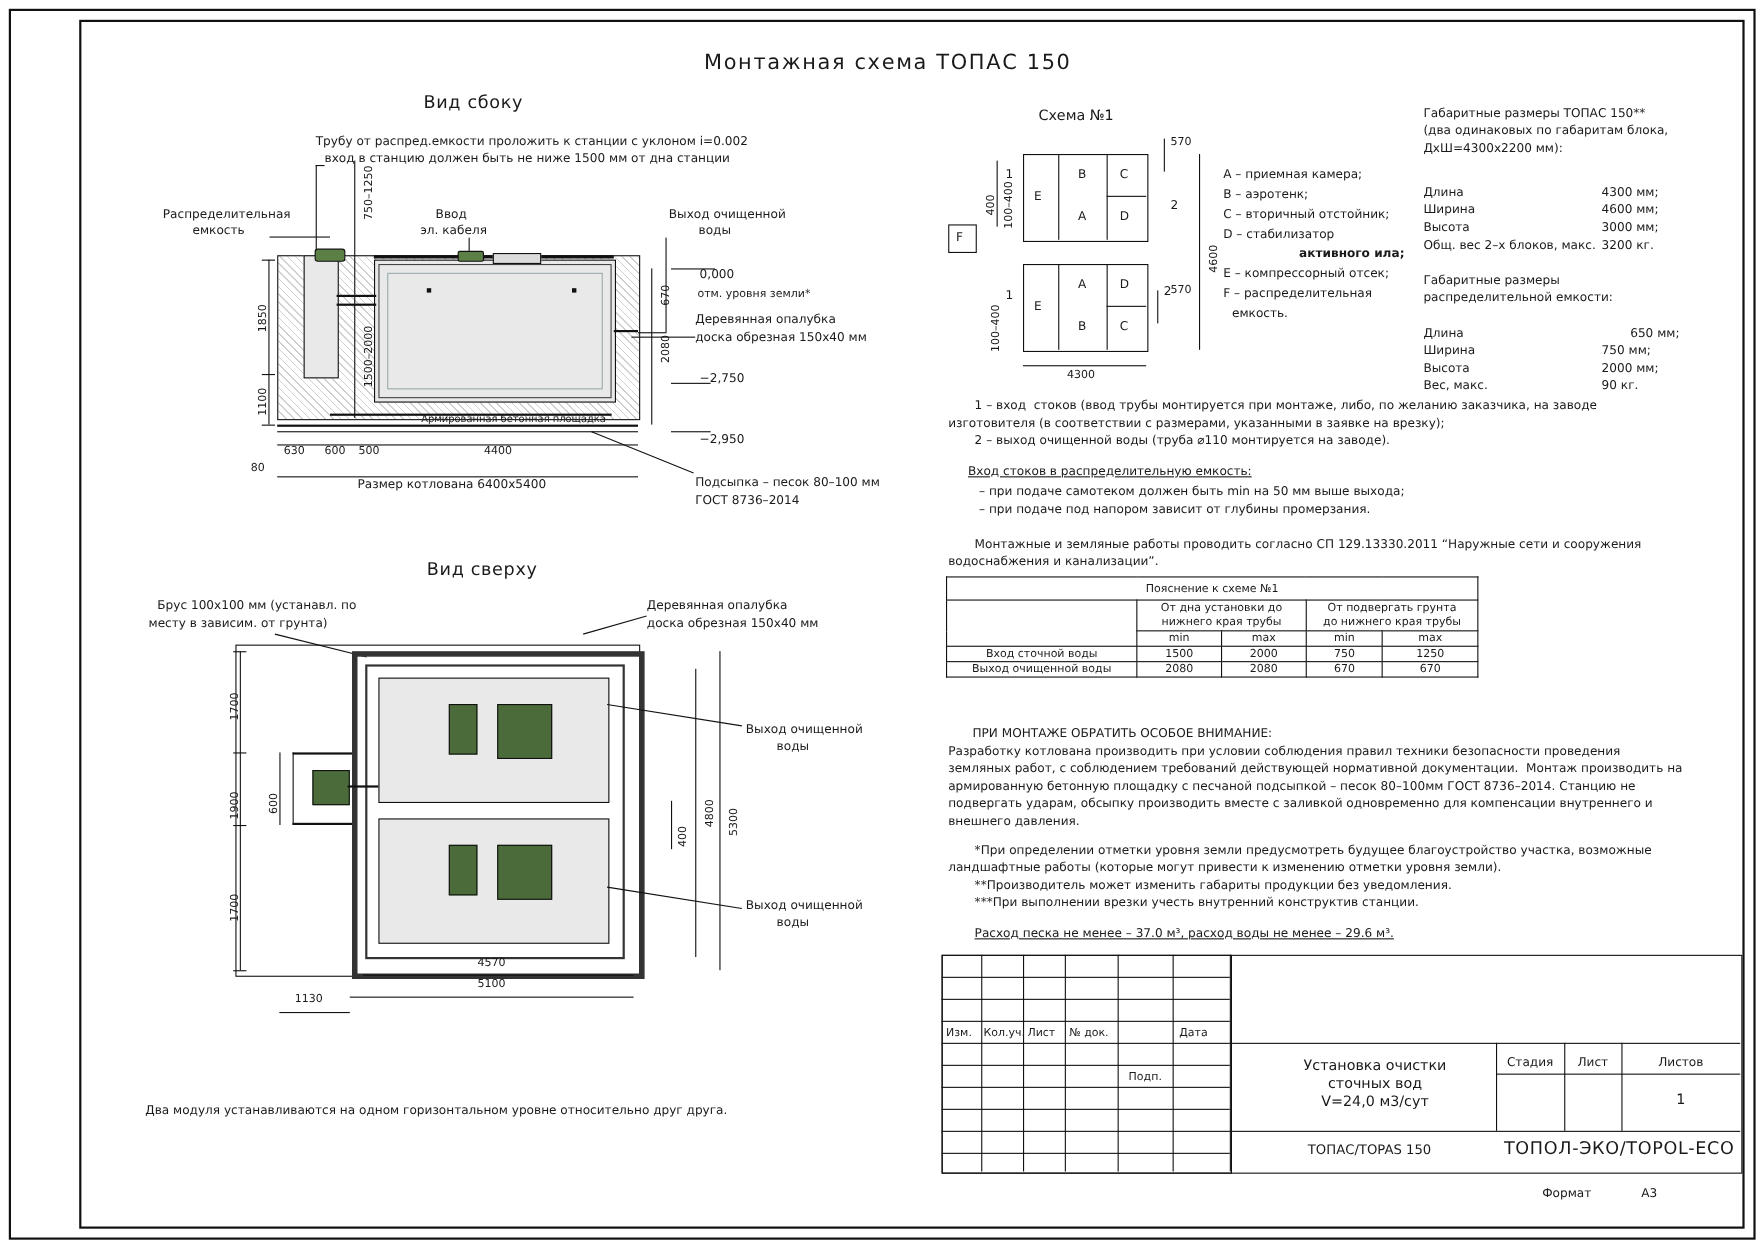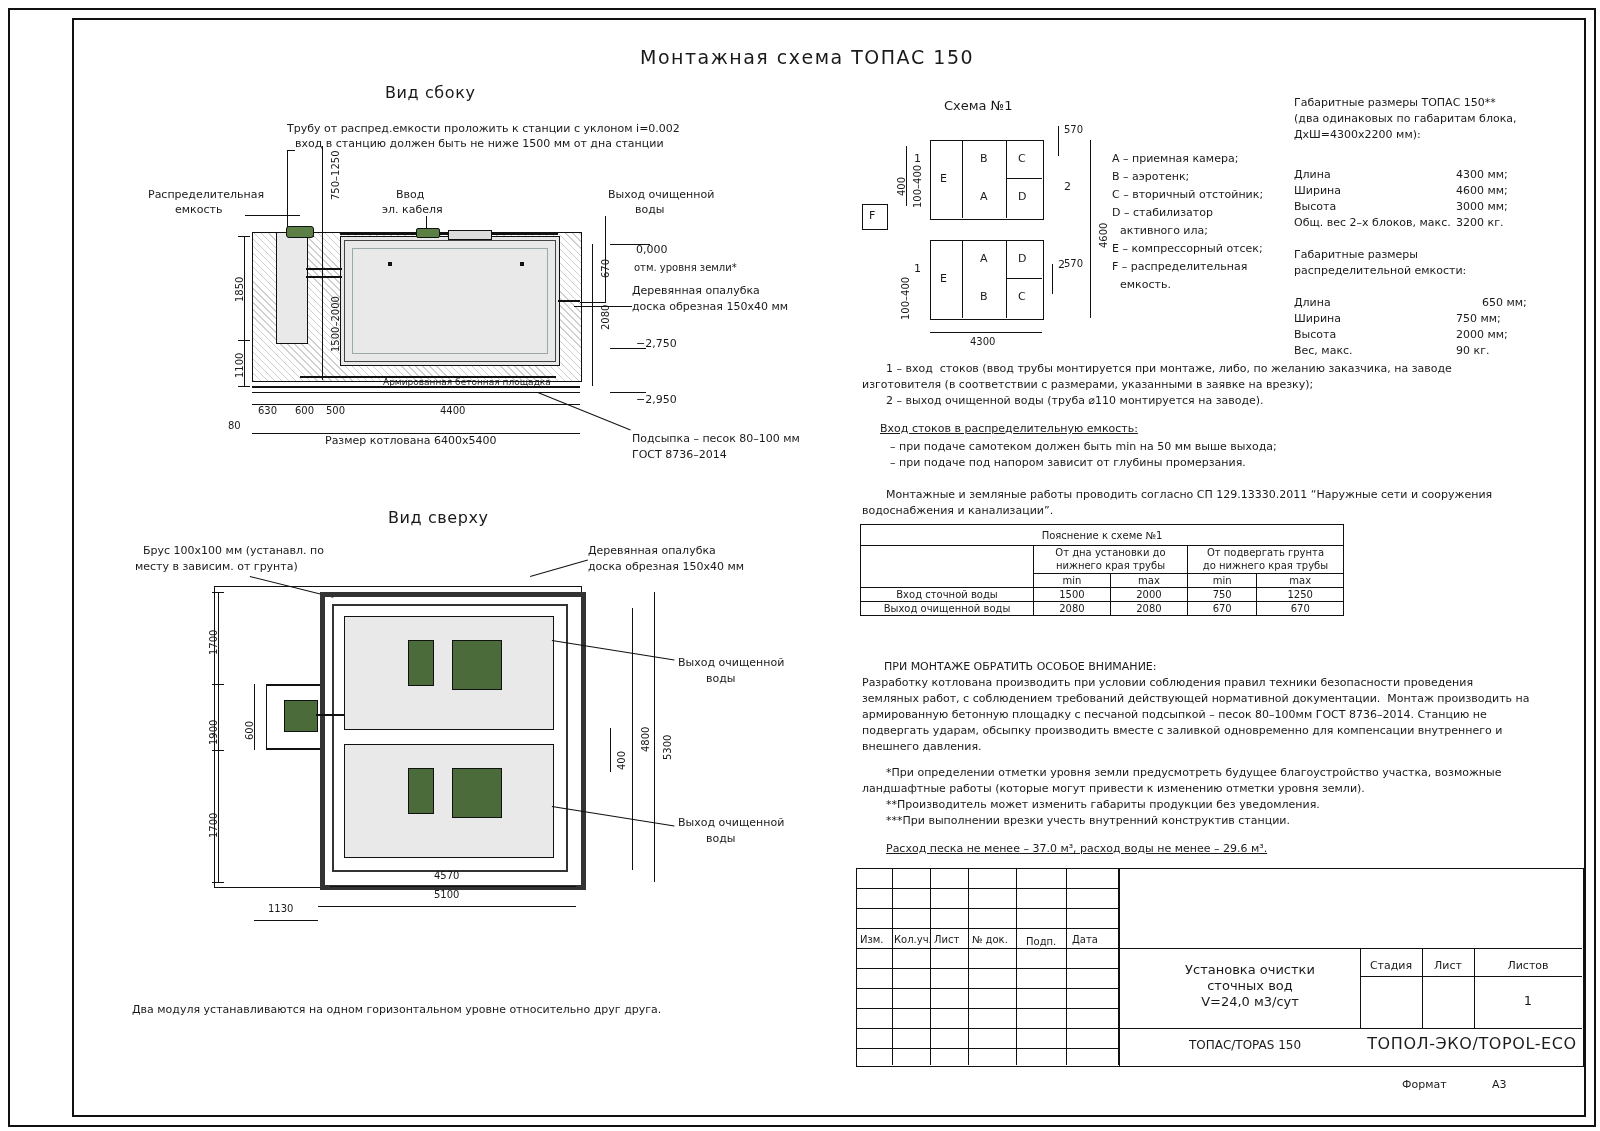--- a/index.html
+++ b/index.html
@@ -232,21 +232,21 @@
   <div class="dim" style="left:930px;top:332px;width:112px;"></div>
   <div class="leadv" style="left:1090px;top:140px;height:178px;"></div>
   <div class="leadv" style="left:1058px;top:126px;height:30px;"></div>
   <div class="leadv" style="left:1052px;top:264px;height:30px;"></div>
   <div class="leadv" style="left:906px;top:146px;height:60px;"></div>
 
   <div class="t sz9" style="left:1112px;top:152px;">A – приемная камера;</div>
   <div class="t sz9" style="left:1112px;top:170px;">B – аэротенк;</div>
   <div class="t sz9" style="left:1112px;top:188px;">C – вторичный отстойник;</div>
   <div class="t sz9" style="left:1112px;top:206px;">D – стабилизатор</div>
-  <div class="t sz9" style="left:1120px;top:224px;">активного ила;</div>
+  <div class="t sz9" style="left:1181px;top:224px;font-weight:bold;">активного ила;</div>
   <div class="t sz9" style="left:1112px;top:242px;">E – компрессорный отсек;</div>
   <div class="t sz9" style="left:1112px;top:260px;">F – распределительная</div>
   <div class="t sz9" style="left:1120px;top:278px;">емкость.</div>
 
   <div class="t sz9" style="left:1294px;top:96px;">Габаритные размеры ТОПАС 150**</div>
   <div class="t sz9" style="left:1294px;top:112px;">(два одинаковых по габаритам блока,</div>
   <div class="t sz9" style="left:1294px;top:128px;">ДхШ=4300х2200 мм):</div>
 
   <div class="t sz9" style="left:1294px;top:168px;">Длина</div>
   <div class="t sz9" style="left:1456px;top:168px;">4300 мм;</div>
@@ -348,21 +348,21 @@
   <div class="leadv" style="left:892px;top:868px;height:197px;"></div>
   <div class="leadv" style="left:930px;top:868px;height:197px;"></div>
   <div class="leadv" style="left:968px;top:868px;height:197px;"></div>
   <div class="leadv" style="left:1016px;top:868px;height:197px;"></div>
   <div class="leadv" style="left:1066px;top:868px;height:197px;"></div>
 
   <div class="t sz8" style="left:860px;top:934px;">Изм.</div>
   <div class="t sz8" style="left:894px;top:934px;">Кол.уч.</div>
   <div class="t sz8" style="left:934px;top:934px;">Лист</div>
   <div class="t sz8" style="left:972px;top:934px;">№ док.</div>
-  <div class="t sz8" style="left:1026px;top:936px;">Подп.</div>
+  <div class="t sz8" style="left:1026px;top:974px;">Подп.</div>
   <div class="t sz8" style="left:1072px;top:934px;">Дата</div>
 
   <div class="leadv" style="left:1118px;top:868px;height:197px;"></div>
   <div class="ln" style="left:1118px;top:948px;width:464px;height:1px;"></div>
   <div class="ln" style="left:1118px;top:1028px;width:464px;height:1px;"></div>
   <div class="leadv" style="left:1360px;top:948px;height:80px;"></div>
   <div class="ln" style="left:1360px;top:976px;width:222px;height:1px;"></div>
   <div class="leadv" style="left:1422px;top:948px;height:80px;"></div>
   <div class="leadv" style="left:1474px;top:948px;height:80px;"></div>
 

